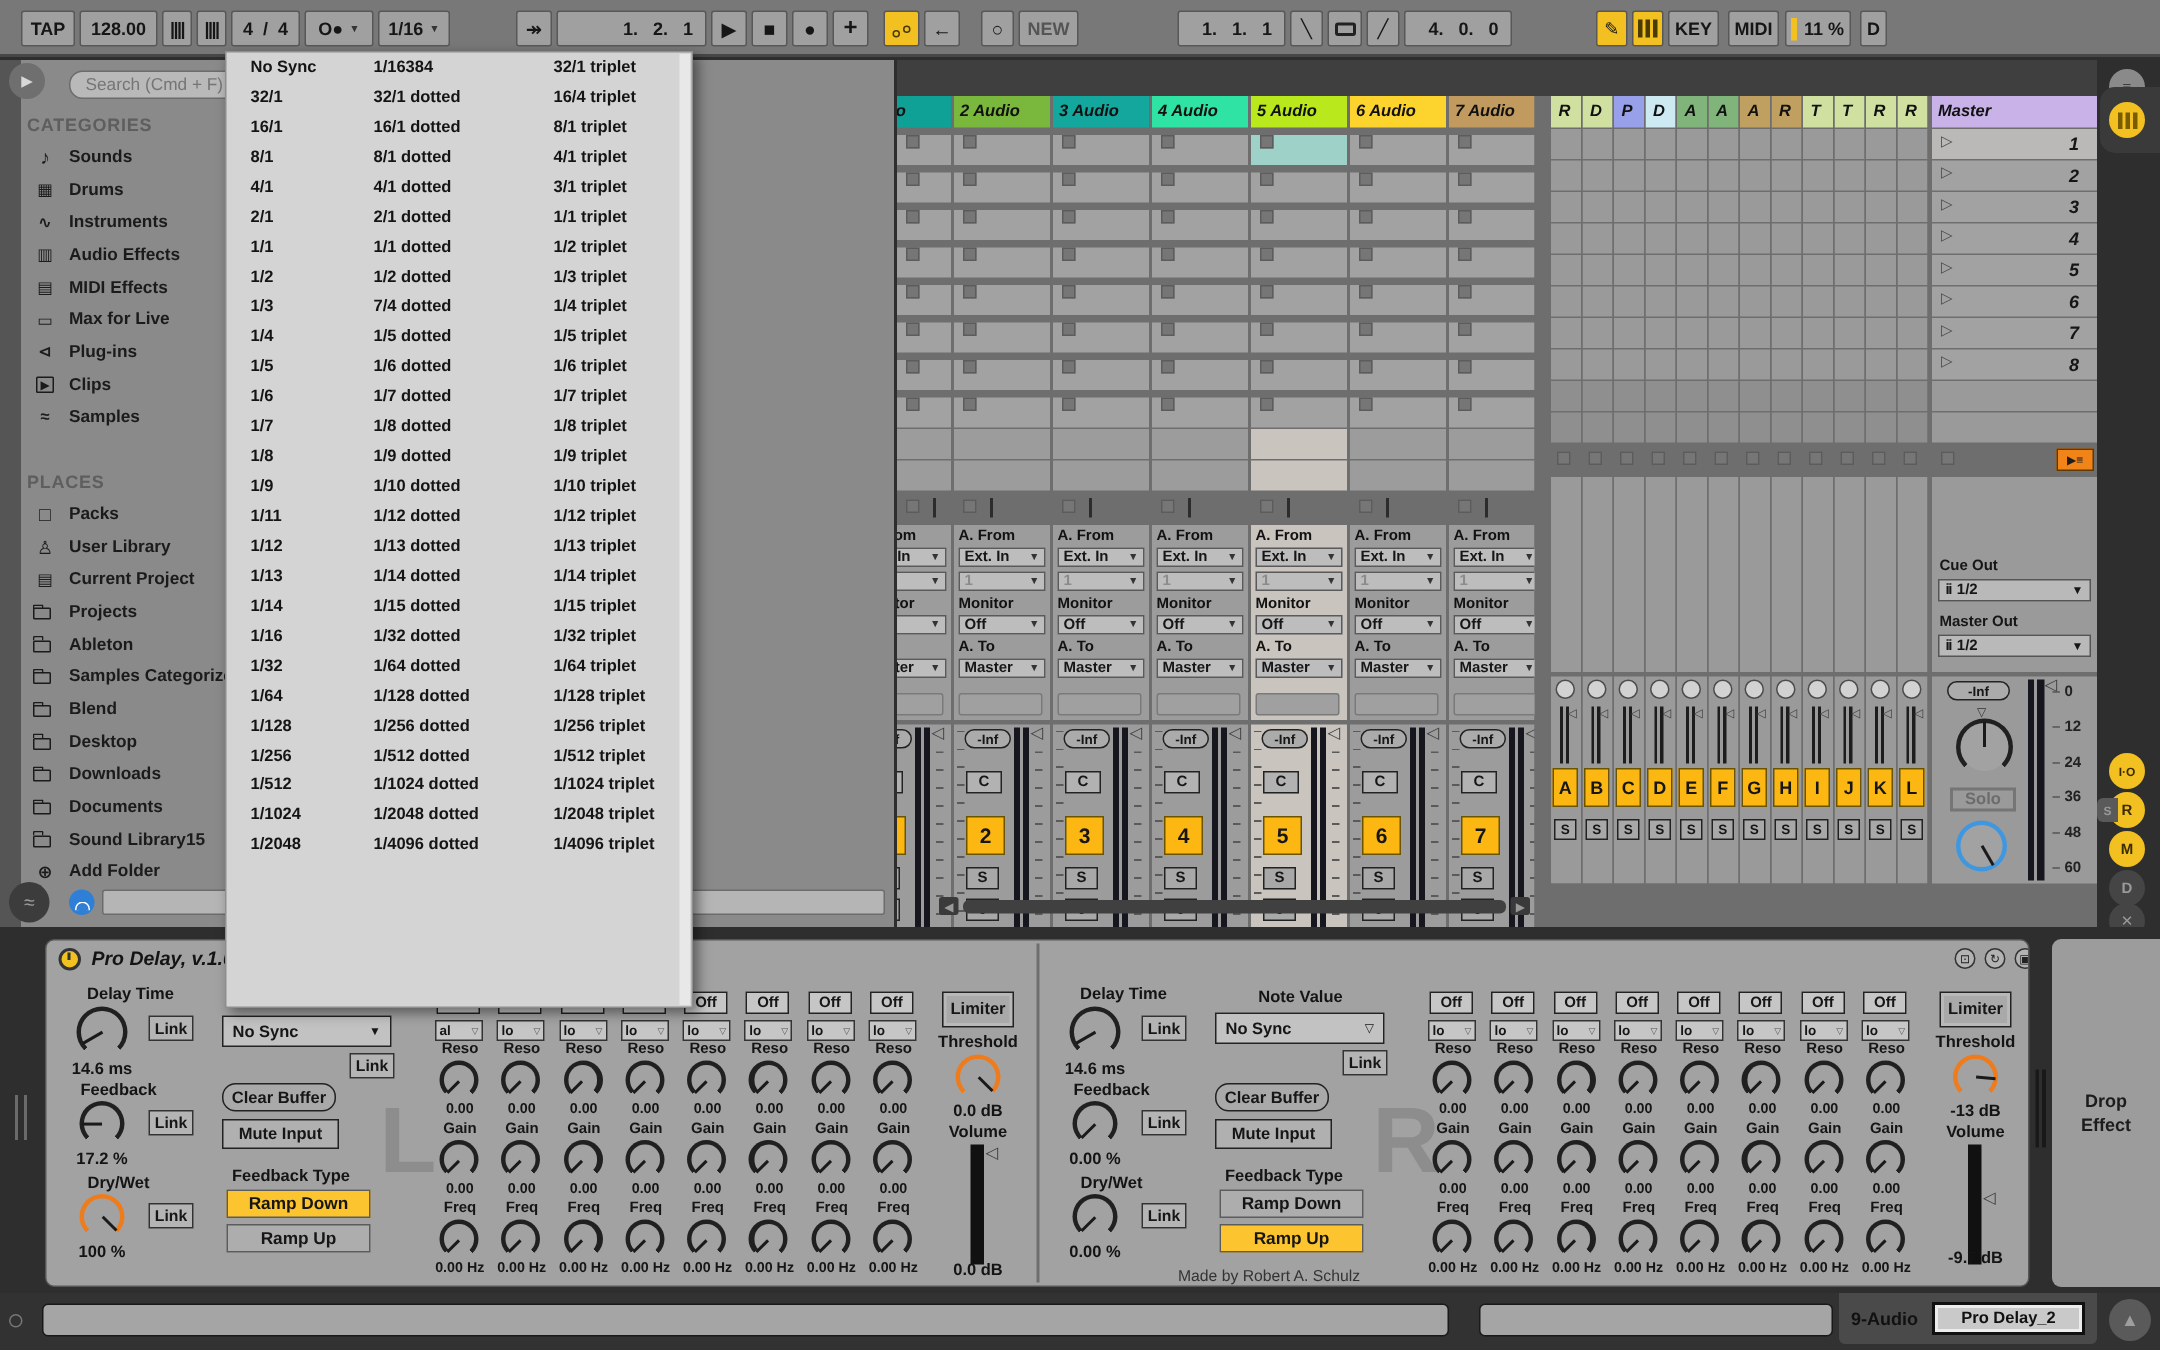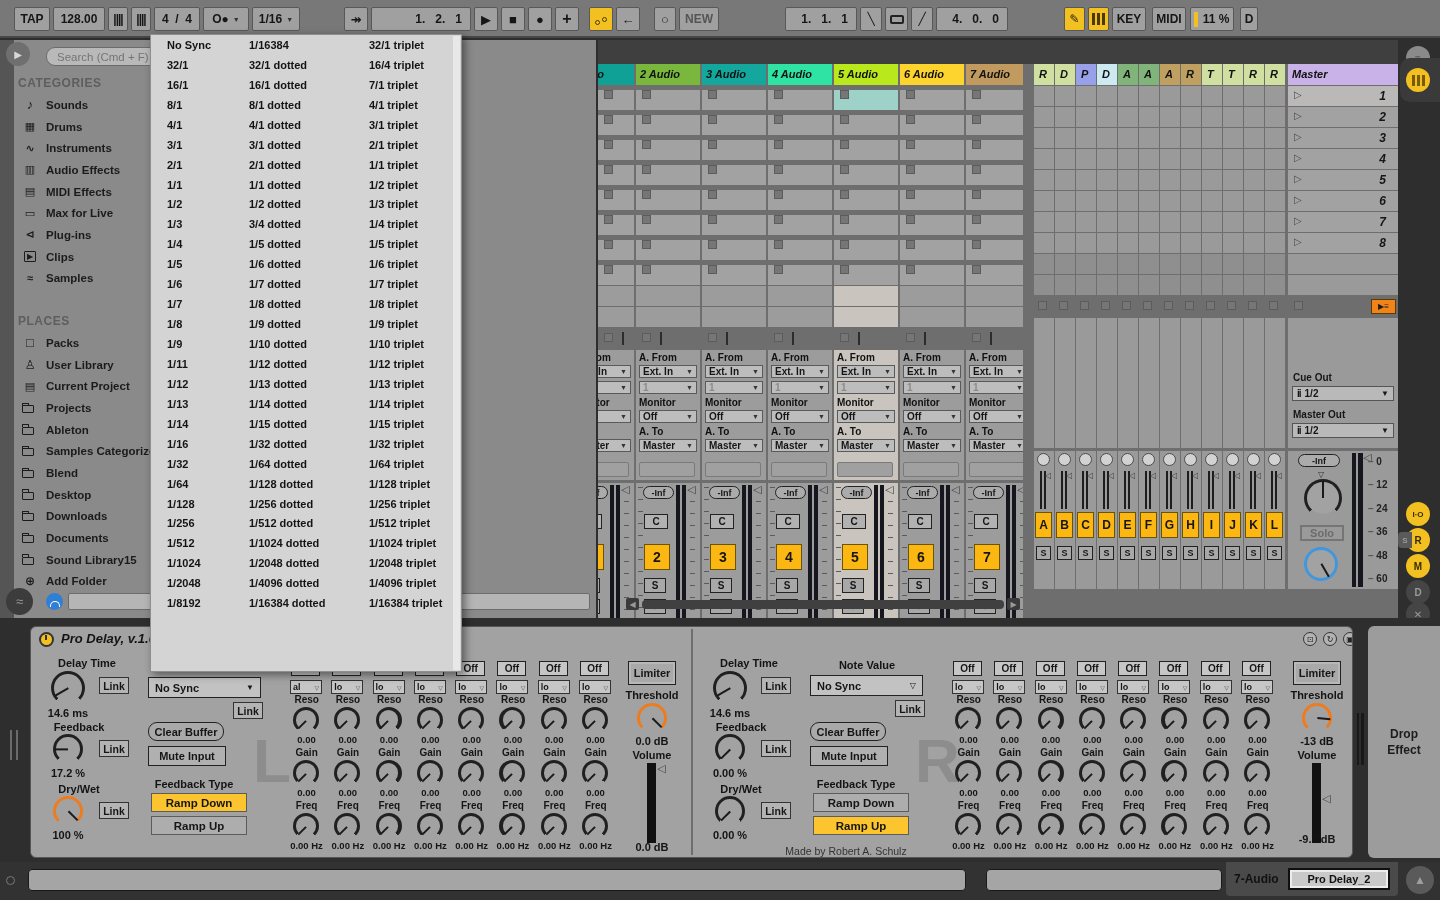--- a/index.html
+++ b/index.html
@@ -1766,21 +1766,21 @@
       <span>Drop</span>
       <span>Effect</span>
     </div>
   </div>
 
   <div class="statusbar">
     <div class="sdot"></div>
     <div class="infobox" style="left:28px;width:938px"></div>
     <div class="infobox" style="left:986px;width:236px"></div>
     <div class="selpanel">
-      <div class="seltrack">7-Audio</div>
+      <div class="seltrack">9-Audio</div>
       <div class="devbox">Pro Delay_2</div>
     </div>
     <div class="upcirc">
         <span>▲</span>
       </div>
   </div>
 
   <div class="syncmenu">
 
     <div class="mscrollstrip"></div>
@@ -1796,43 +1796,37 @@
         <span class="mcheck">✓</span>
         <span class="mc1">32/1</span>
         <span class="mc2">32/1 dotted</span>
         <span class="mc3">16/4 triplet</span>
       </div>
 
       <div class="mrow">
         <span class="mcheck">✓</span>
         <span class="mc1">16/1</span>
         <span class="mc2">16/1 dotted</span>
-        <span class="mc3">7/1 triplet</span>
+        <span class="mc3">8/1 triplet</span>
       </div>
 
       <div class="mrow">
         <span class="mcheck">✓</span>
         <span class="mc1">8/1</span>
         <span class="mc2">8/1 dotted</span>
         <span class="mc3">4/1 triplet</span>
       </div>
 
       <div class="mrow">
         <span class="mcheck">✓</span>
         <span class="mc1">4/1</span>
         <span class="mc2">4/1 dotted</span>
         <span class="mc3">3/1 triplet</span>
       </div>
 
-      <div class="mrow">
-        <span class="mcheck">✓</span>
-        <span class="mc1">3/1</span>
-        <span class="mc2">3/1 dotted</span>
-        <span class="mc3">2/1 triplet</span>
-      </div>
 
       <div class="mrow">
         <span class="mcheck">✓</span>
         <span class="mc1">2/1</span>
         <span class="mc2">2/1 dotted</span>
         <span class="mc3">1/1 triplet</span>
       </div>
 
       <div class="mrow">
         <span class="mcheck">✓</span>
@@ -1844,21 +1838,21 @@
       <div class="mrow">
         <span class="mcheck">✓</span>
         <span class="mc1">1/2</span>
         <span class="mc2">1/2 dotted</span>
         <span class="mc3">1/3 triplet</span>
       </div>
 
       <div class="mrow">
         <span class="mcheck">✓</span>
         <span class="mc1">1/3</span>
-        <span class="mc2">3/4 dotted</span>
+        <span class="mc2">7/4 dotted</span>
         <span class="mc3">1/4 triplet</span>
       </div>
 
       <div class="mrow">
         <span class="mcheck">✓</span>
         <span class="mc1">1/4</span>
         <span class="mc2">1/5 dotted</span>
         <span class="mc3">1/5 triplet</span>
       </div>
 
@@ -1977,21 +1971,15 @@
       </div>
 
       <div class="mrow">
         <span class="mcheck">✓</span>
         <span class="mc1">1/2048</span>
         <span class="mc2">1/4096 dotted</span>
         <span class="mc3">1/4096 triplet</span>
       </div>
 
 
-      <div class="mrow">
-        <span class="mcheck">✓</span>
-        <span class="mc1">1/8192</span>
-        <span class="mc2">1/16384 dotted</span>
-        <span class="mc3">1/16384 triplet</span>
-      </div>
     </div>
 
 </div>
 
 </body></html>

